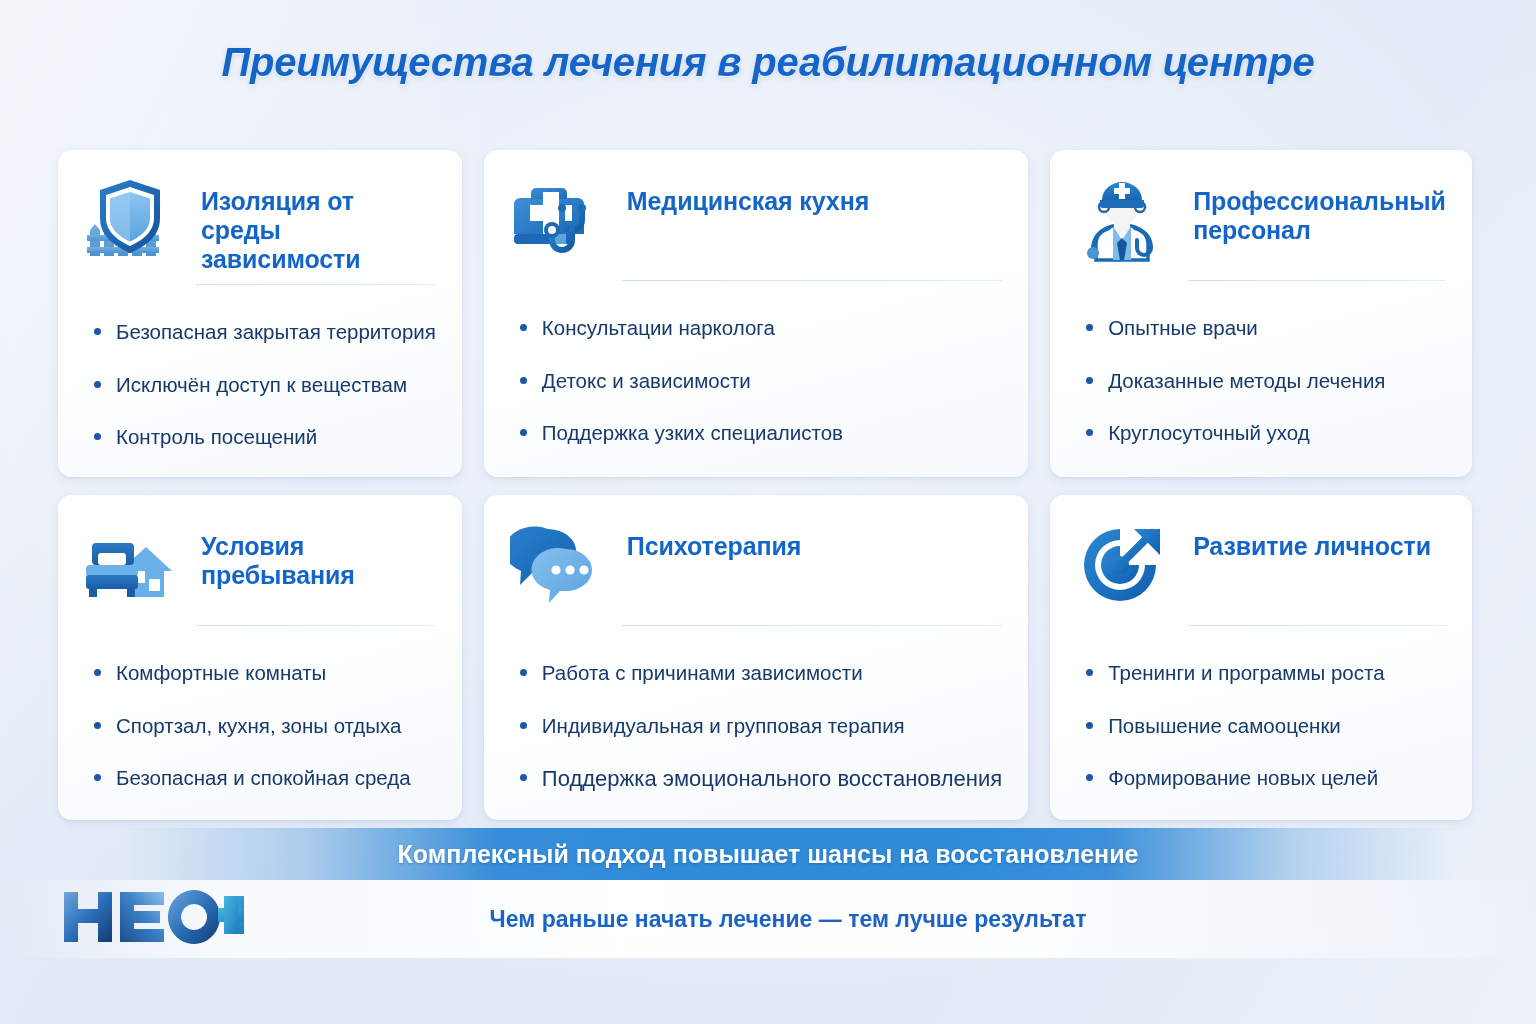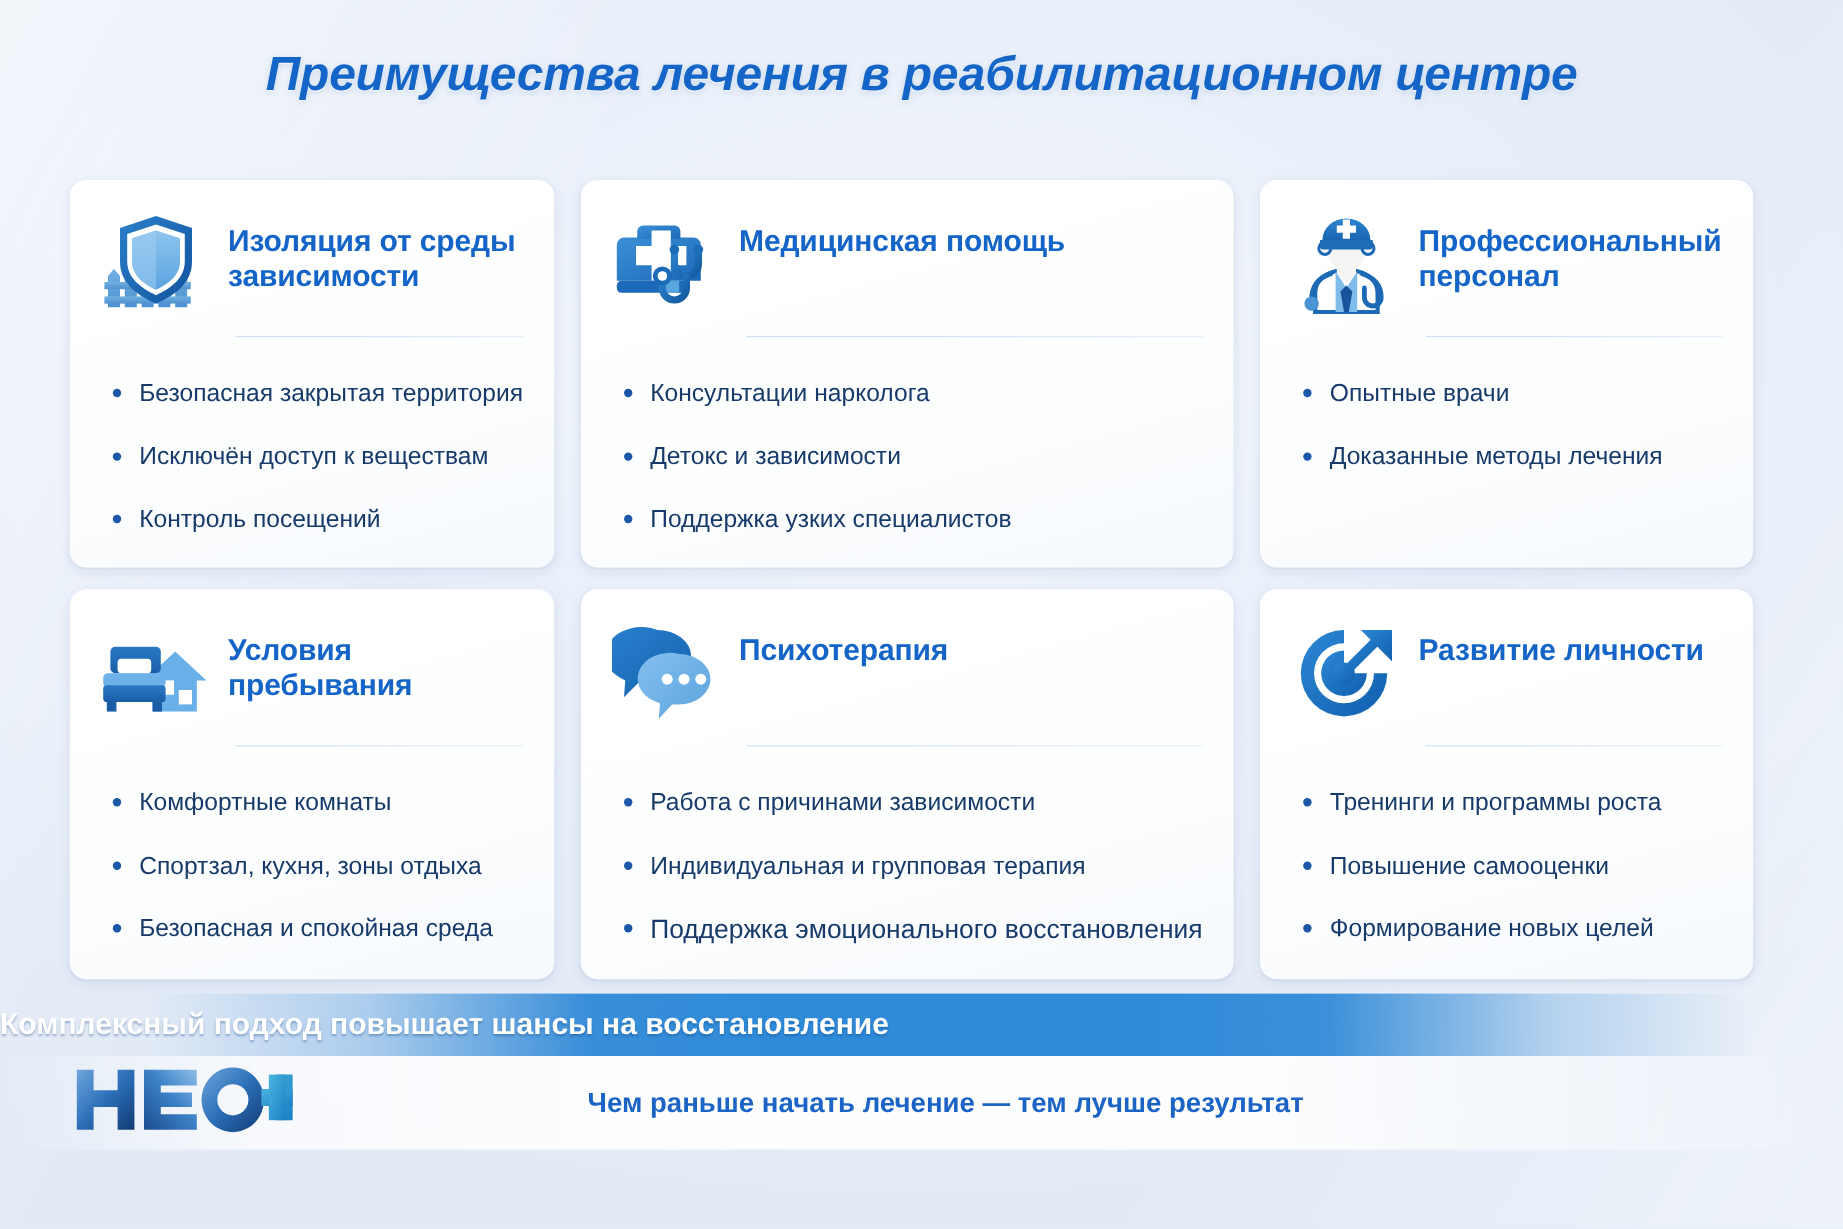--- a/index.html
+++ b/index.html
@@ -55,21 +55,21 @@
     border-radius:14px;
     box-shadow:0 3px 10px rgba(60,100,160,0.10), 0 1px 2px rgba(60,100,160,0.08);
     padding:24px 26px 26px 26px;
     min-height:322px;
     position:relative;
   }
 
   .card-head {
     display:flex;
     align-items:flex-start;
-    gap:14px;
+    gap:25px;
     min-height:96px;
   }
   .card-icon {
     flex:0 0 auto;
     width:92px; height:92px;
     display:flex; align-items:center; justify-content:center;
   }
   .card-icon svg { display:block; }
 
   .card-title {
@@ -112,21 +112,21 @@
     background:#1c57a8;
   }
   .bullets li.tight { font-size:22px; }
 
   
   .banner {
     position:absolute;
     left:0; right:0;
     top:828px;
     height:52px;
-    display:flex; align-items:center; justify-content:flex-start;
+    display:flex; align-items:center; justify-content:center;
     background:linear-gradient(90deg,
         rgba(41,134,214,0) 0%,
         rgba(41,134,214,0) 8%,
         rgba(41,134,214,0.30) 20%,
         rgba(41,134,214,0.92) 32%,
         #2f8ad8 43%,
         #2f8ad8 62%,
         rgba(41,134,214,0.90) 72%,
         rgba(41,134,214,0.28) 84%,
         rgba(41,134,214,0) 95%);
@@ -248,21 +248,21 @@
           <rect x="42" y="60" width="14" height="10" fill="#59a6df"></rect>
 
           <path d="M52,36 v10 a10,10 0 0 0 20,0 v-10" fill="none" stroke="url(#g-stet)" stroke-width="6" stroke-linecap="round"></path>
           <circle cx="52" cy="34" r="4" fill="#1c6cb8"></circle>
           <circle cx="72" cy="34" r="4" fill="#1c6cb8"></circle>
           <path d="M62,56 v10 a10,10 0 0 1 -20,0 v-4" fill="none" stroke="url(#g-stet)" stroke-width="6" stroke-linecap="round"></path>
           <circle cx="42" cy="56" r="8" fill="#1c6cb8"></circle>
           <circle cx="42" cy="56" r="4" fill="#ffffff"></circle>
         </svg>
       </div>
-      <div class="card-title">Медицинская помощь</div>
+      <div class="card-title">Медицинская кухня</div>
     </div>
     <div class="divider"></div>
     <ul class="bullets">
       <li>Консультации нарколога</li>
       <li>Детокс и зависимости</li>
       <li>Поддержка узких специалистов</li>
     </ul>
   </div>
 
   <div class="card">
@@ -297,20 +297,21 @@
           <path d="M59,54 c12,4 16,12 16,20 a7,7 0 0 1 -14,0 v-8" fill="none" stroke="#1c69b5" stroke-width="4" stroke-linecap="round"></path>
           <circle cx="17" cy="79" r="6" fill="#4a94d4"></circle>
         </svg>
       </div>
       <div class="card-title">Профессиональный персонал</div>
     </div>
     <div class="divider"></div>
     <ul class="bullets">
       <li>Опытные врачи</li>
       <li>Доказанные методы лечения</li>
+      <li>Круглосуточный уход</li>
     </ul>
   </div>
 
   <div class="card">
     <div class="card-head">
       <div class="card-icon">
         <svg width="92" height="92" viewBox="0 0 92 92">
           <defs>
             <linearGradient id="g-bed" x1="0" y1="0" x2="0" y2="1">
               <stop offset="0" stop-color="#2a79c4"></stop>

